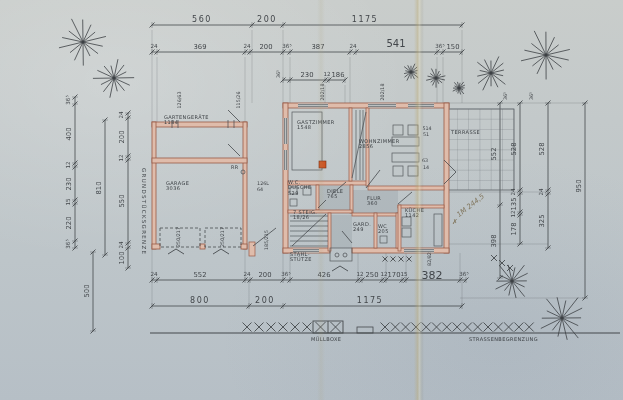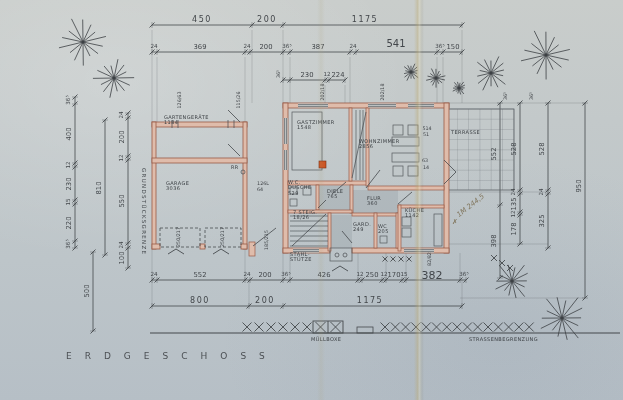--- a/index.html
+++ b/index.html
@@ -554,36 +554,36 @@
         <rect x="330" y="248" width="22" height="13" fill="none" stroke="#55595d" stroke-width="0.7"></rect>
         <circle cx="337" cy="255" r="2" fill="none" stroke="#4a4e52" stroke-width="0.7"></circle>
         <circle cx="345" cy="255" r="2" fill="none" stroke="#4a4e52" stroke-width="0.7"></circle>
         <circle cx="243" cy="172" r="2" fill="none" stroke="#4a4e52" stroke-width="0.7"></circle>
       </g>
       <g>
         <rect x="319" y="161" width="7" height="7" fill="#cd5523" stroke="#7a2d12" stroke-width="0.6"></rect>
       </g>
     </svg>
   <div id="labels">
-      <div class="lab" style="left: 202px; top: 20px; font-size: 8px; transform: translate(-50%, -50%) rotate(0deg); letter-spacing: 1.5px;">450</div>
+      <div class="lab" style="left: 202px; top: 20px; font-size: 8px; transform: translate(-50%, -50%) rotate(0deg); letter-spacing: 1.5px;">560</div>
       <div class="lab" style="left: 267px; top: 20px; font-size: 8px; transform: translate(-50%, -50%) rotate(0deg); letter-spacing: 1.5px;">200</div>
       <div class="lab" style="left: 365px; top: 20px; font-size: 8px; transform: translate(-50%, -50%) rotate(0deg); letter-spacing: 1.5px;">1175</div>
       <div class="lab" style="left: 154px; top: 47px; font-size: 5.6px; transform: translate(-50%, -50%) rotate(0deg);">24</div>
       <div class="lab" style="left: 200px; top: 47px; font-size: 6.8px; transform: translate(-50%, -50%) rotate(0deg);">369</div>
       <div class="lab" style="left: 247px; top: 47px; font-size: 5.6px; transform: translate(-50%, -50%) rotate(0deg);">24</div>
       <div class="lab" style="left: 266px; top: 47px; font-size: 6.8px; transform: translate(-50%, -50%) rotate(0deg);">200</div>
       <div class="lab" style="left: 287px; top: 47px; font-size: 5.6px; transform: translate(-50%, -50%) rotate(0deg);">36⁵</div>
       <div class="lab" style="left: 318px; top: 47px; font-size: 6.8px; transform: translate(-50%, -50%) rotate(0deg);">387</div>
       <div class="lab" style="left: 353px; top: 47px; font-size: 5.6px; transform: translate(-50%, -50%) rotate(0deg);">24</div>
       <div class="lab" style="left: 396px; top: 44px; font-size: 10px; transform: translate(-50%, -50%) rotate(0deg);">541</div>
       <div class="lab" style="left: 440px; top: 47px; font-size: 5.6px; transform: translate(-50%, -50%) rotate(0deg);">36⁵</div>
       <div class="lab" style="left: 453px; top: 47px; font-size: 6.8px; transform: translate(-50%, -50%) rotate(0deg);">150</div>
       <div class="lab" style="left: 307px; top: 75px; font-size: 6.8px; transform: translate(-50%, -50%) rotate(0deg);">230</div>
       <div class="lab" style="left: 327px; top: 75px; font-size: 5.6px; transform: translate(-50%, -50%) rotate(0deg);">12</div>
-      <div class="lab" style="left: 338px; top: 75px; font-size: 6.8px; transform: translate(-50%, -50%) rotate(0deg);">224</div>
+      <div class="lab" style="left: 338px; top: 75px; font-size: 6.8px; transform: translate(-50%, -50%) rotate(0deg);">186</div>
       <div class="lab" style="left: 154px; top: 275px; font-size: 5.6px; transform: translate(-50%, -50%) rotate(0deg);">24</div>
       <div class="lab" style="left: 200px; top: 275px; font-size: 6.8px; transform: translate(-50%, -50%) rotate(0deg);">552</div>
       <div class="lab" style="left: 247px; top: 275px; font-size: 5.6px; transform: translate(-50%, -50%) rotate(0deg);">24</div>
       <div class="lab" style="left: 265px; top: 275px; font-size: 6.8px; transform: translate(-50%, -50%) rotate(0deg);">200</div>
       <div class="lab" style="left: 286px; top: 275px; font-size: 5.6px; transform: translate(-50%, -50%) rotate(0deg);">36⁵</div>
       <div class="lab" style="left: 324px; top: 275px; font-size: 6.8px; transform: translate(-50%, -50%) rotate(0deg);">426</div>
       <div class="lab" style="left: 360px; top: 275px; font-size: 5.6px; transform: translate(-50%, -50%) rotate(0deg);">12</div>
       <div class="lab" style="left: 372px; top: 275px; font-size: 6.8px; transform: translate(-50%, -50%) rotate(0deg);">250</div>
       <div class="lab" style="left: 384px; top: 275px; font-size: 5.6px; transform: translate(-50%, -50%) rotate(0deg);">12</div>
       <div class="lab" style="left: 394px; top: 275px; font-size: 6.8px; transform: translate(-50%, -50%) rotate(0deg);">170</div>
@@ -662,16 +662,15 @@
       <div class="room" style="left: 405px; top: 208px;">KÜCHE
 1142</div>
       <div class="room" style="left: 451px; top: 130px;">TERRASSE</div>
       <div class="room" style="left: 290px; top: 252px;">STAHL-
 STÜTZE</div>
       <div class="room" style="left: 231px; top: 165px;">RR</div>
       <div class="room" style="left: 311px; top: 337px;">MÜLLBOXE</div>
       <div class="room" style="left: 469px; top: 337px;">STRASSENBEGRENZUNG</div>
     </div>
   <div id="boundary">GRUNDSTÜCKSGRENZE</div>
-  <div id="title">ERDGESCHOSS</div>
   <div class="crease crease-soft"></div>
   <div class="crease crease-main"></div>
 </div>
 
 </body></html>

